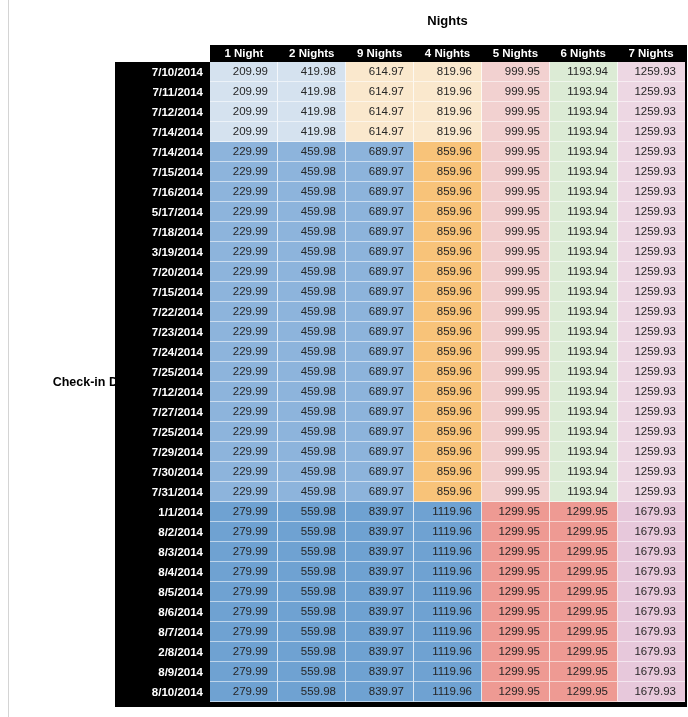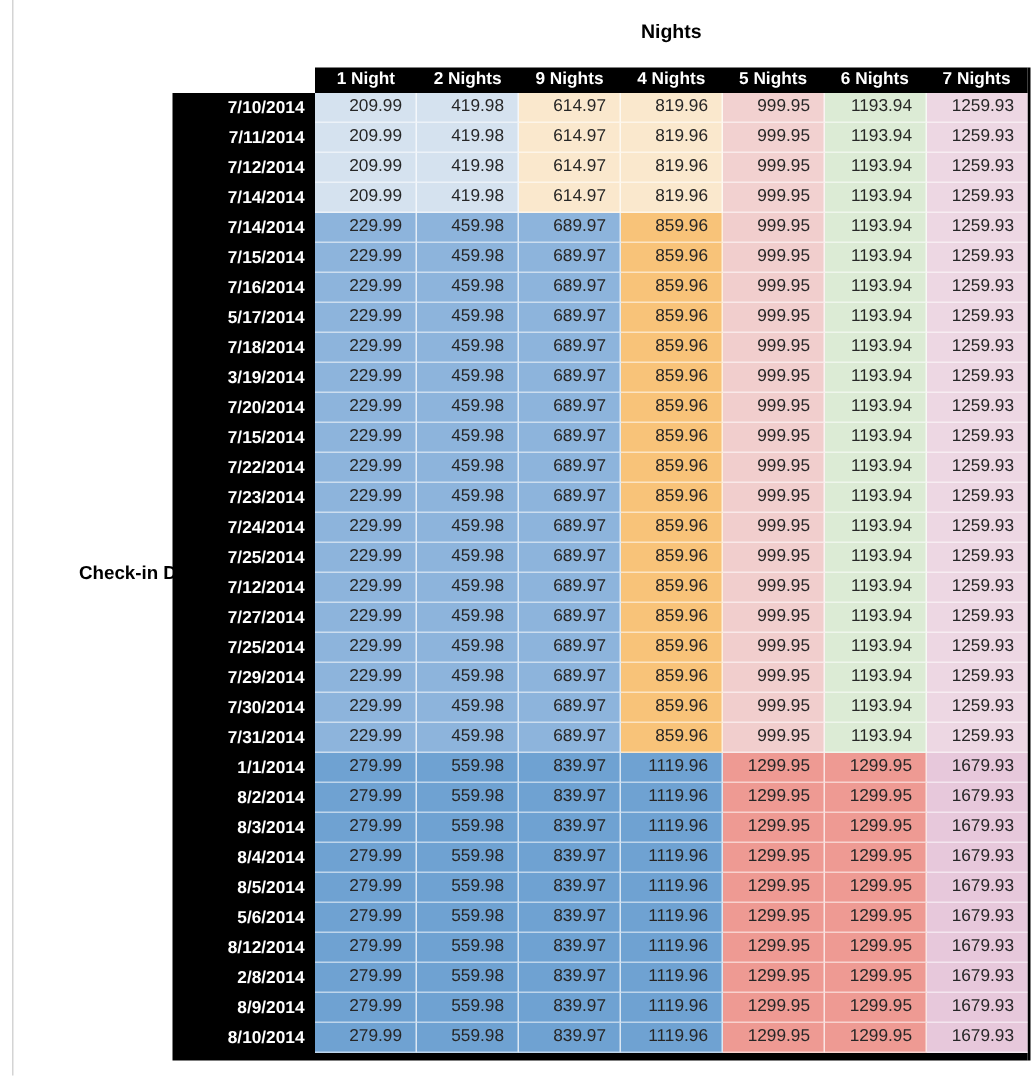--- a/index.html
+++ b/index.html
@@ -326,31 +326,31 @@
         <div class="date-cell">8/5/2014</div>
         <div class="cell" style="background: rgb(111, 162, 210);">279.99</div>
         <div class="cell" style="background: rgb(111, 162, 210);">559.98</div>
         <div class="cell" style="background: rgb(111, 162, 210);">839.97</div>
         <div class="cell" style="background: rgb(111, 162, 210);">1119.96</div>
         <div class="cell" style="background: rgb(238, 154, 147);">1299.95</div>
         <div class="cell" style="background: rgb(238, 154, 147);">1299.95</div>
         <div class="cell" style="background: rgb(231, 200, 219);">1679.93</div>
       </div>
       <div class="row">
-        <div class="date-cell">5/6/2014</div>
-        <div class="cell" style="background: rgb(111, 162, 210);">279.99</div>
-        <div class="cell" style="background: rgb(111, 162, 210);">559.98</div>
-        <div class="cell" style="background: rgb(111, 162, 210);">839.97</div>
-        <div class="cell" style="background: rgb(111, 162, 210);">1119.96</div>
-        <div class="cell" style="background: rgb(238, 154, 147);">1299.95</div>
-        <div class="cell" style="background: rgb(238, 154, 147);">1299.95</div>
-        <div class="cell" style="background: rgb(231, 200, 219);">1679.93</div>
-      </div>
-      <div class="row">
-        <div class="date-cell">8/12/2014</div>
+        <div class="date-cell">8/6/2014</div>
+        <div class="cell" style="background: rgb(111, 162, 210);">279.99</div>
+        <div class="cell" style="background: rgb(111, 162, 210);">559.98</div>
+        <div class="cell" style="background: rgb(111, 162, 210);">839.97</div>
+        <div class="cell" style="background: rgb(111, 162, 210);">1119.96</div>
+        <div class="cell" style="background: rgb(238, 154, 147);">1299.95</div>
+        <div class="cell" style="background: rgb(238, 154, 147);">1299.95</div>
+        <div class="cell" style="background: rgb(231, 200, 219);">1679.93</div>
+      </div>
+      <div class="row">
+        <div class="date-cell">8/7/2014</div>
         <div class="cell" style="background: rgb(111, 162, 210);">279.99</div>
         <div class="cell" style="background: rgb(111, 162, 210);">559.98</div>
         <div class="cell" style="background: rgb(111, 162, 210);">839.97</div>
         <div class="cell" style="background: rgb(111, 162, 210);">1119.96</div>
         <div class="cell" style="background: rgb(238, 154, 147);">1299.95</div>
         <div class="cell" style="background: rgb(238, 154, 147);">1299.95</div>
         <div class="cell" style="background: rgb(231, 200, 219);">1679.93</div>
       </div>
       <div class="row">
         <div class="date-cell">2/8/2014</div>

